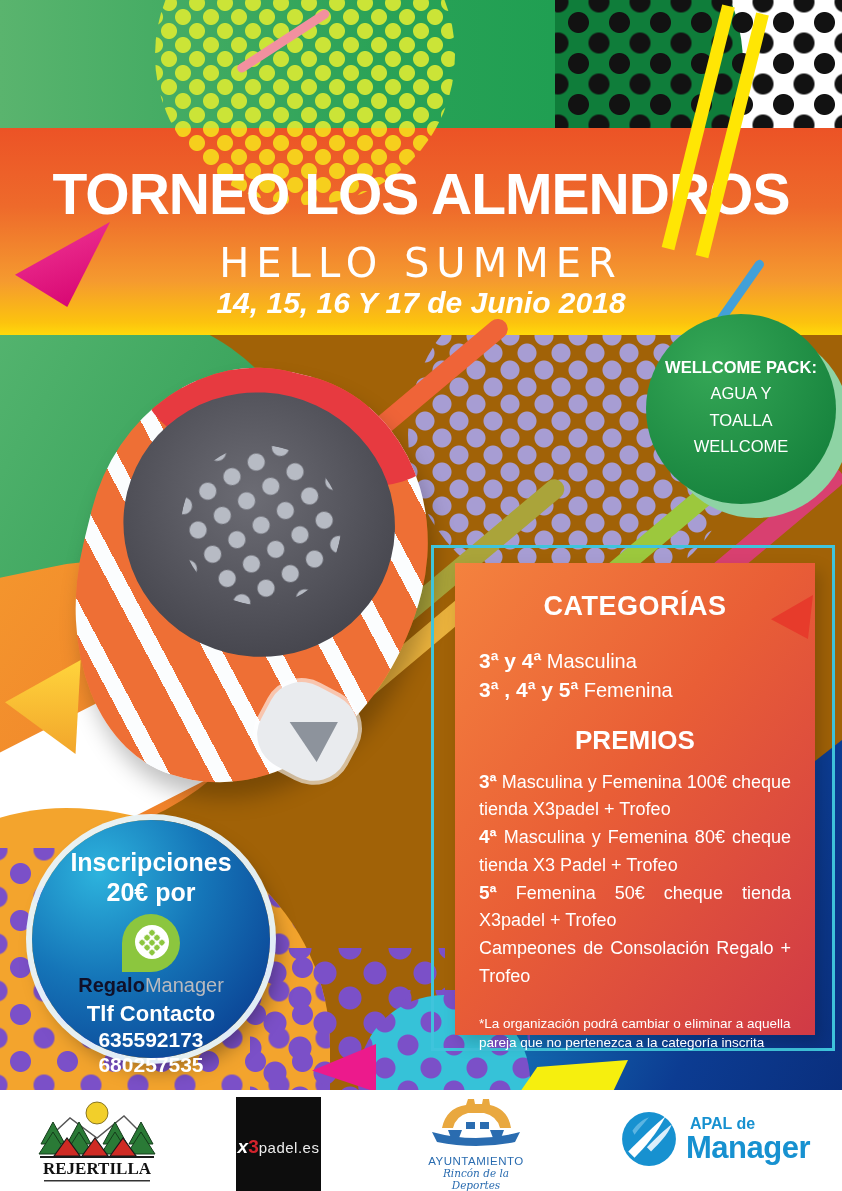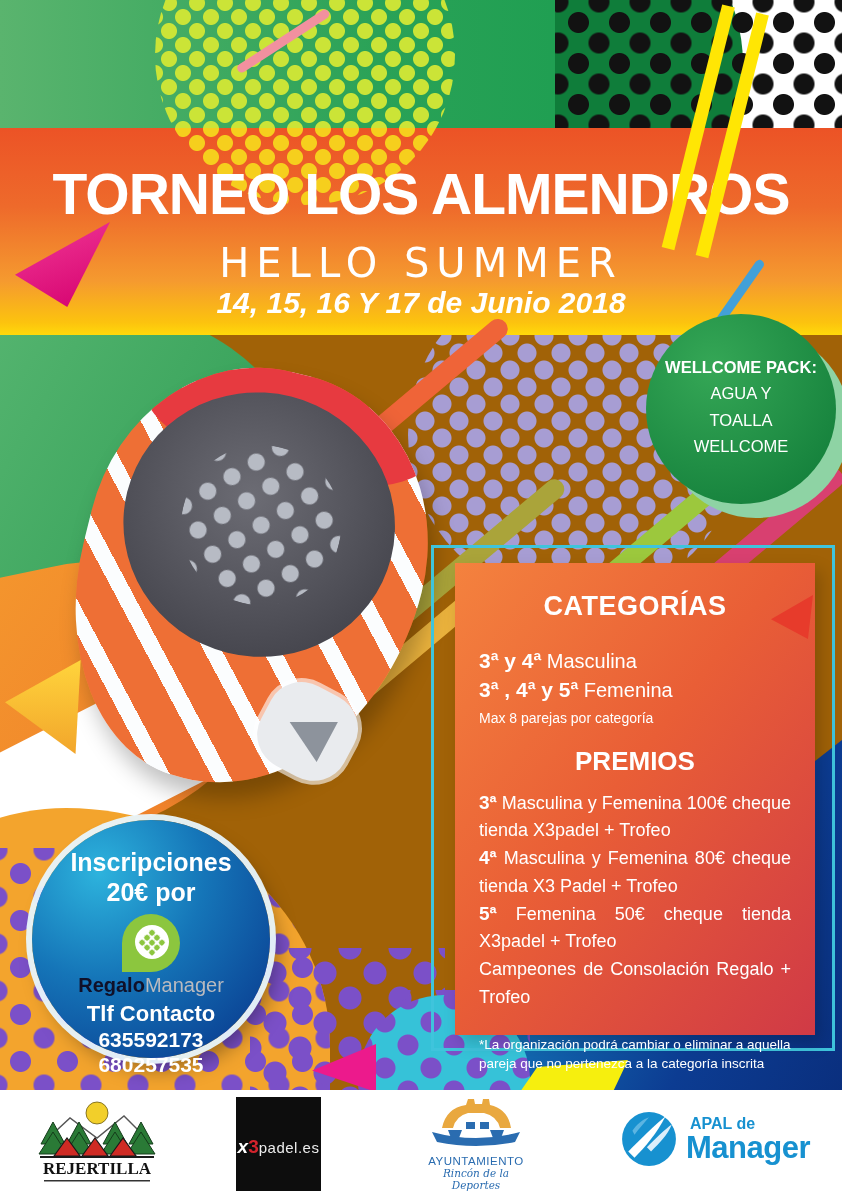--- a/index.html
+++ b/index.html
@@ -240,21 +240,20 @@
 
   <div class="abs cyan-frame"></div>
   <div class="abs info-panel">
     <div class="abs red-tri"></div>
     <div class="ip-inner">
       <div class="ip-h1">CATEGORÍAS</div>
       <div class="ip-rows">
         <div><b>3ª y 4ª</b><span> Masculina</span></div>
         <div><b>3ª , 4ª y 5ª</b><span> Femenina</span></div>
       </div>
-      <div class="ip-note">Max 8 parejas por categoría</div>
       <div class="ip-h2">PREMIOS</div>
       <div class="ip-premios">
         <div><b>3ª</b><span> Masculina y Femenina 100€ cheque tienda X3padel + Trofeo</span></div>
         <div><b>4ª</b><span> Masculina y Femenina 80€ cheque tienda X3 Padel + Trofeo</span></div>
         <div><b>5ª</b><span> Femenina 50€ cheque tienda X3padel + Trofeo</span></div>
         <div><b></b><span>Campeones de Consolación Regalo + Trofeo</span></div>
       </div>
       <div class="ip-fine">*La organización podrá cambiar o eliminar a aquella pareja que no pertenezca a la categoría inscrita</div>
     </div>
   </div>

